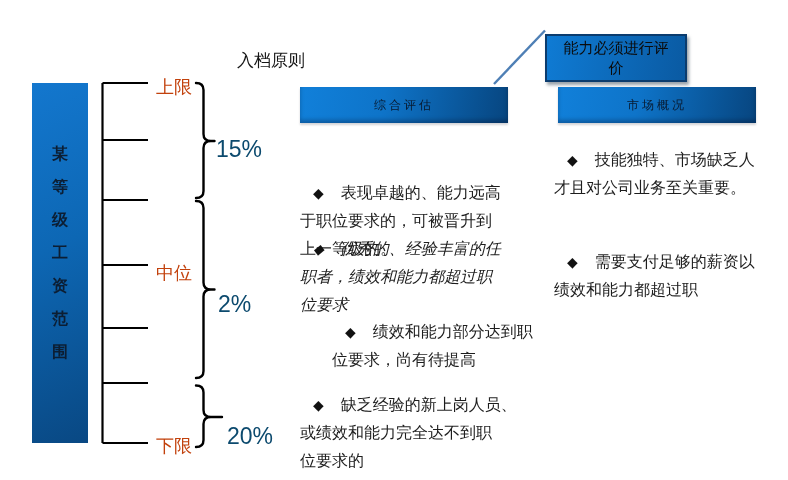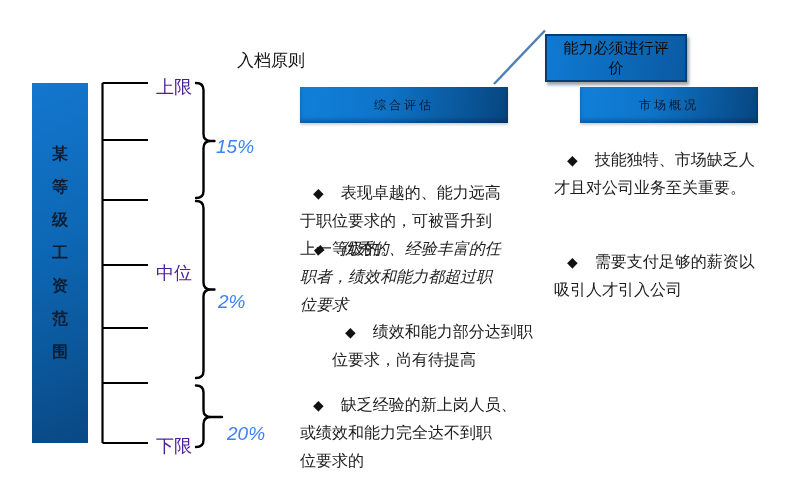--- a/index.html
+++ b/index.html
@@ -12,32 +12,32 @@
   .salary-bar{
     position:absolute;left:32px;top:83px;width:56px;height:360px;
     background:linear-gradient(155deg,#1377CE 0%,#0D67B4 45%,#094883 100%);
     display:flex;flex-direction:column;align-items:center;justify-content:center;
     padding-bottom:22px;box-sizing:border-box;
   }
   .salary-bar span{
     display:block;font-size:16px;line-height:33px;color:#0C1E33;font-weight:bold;
   }
   
-  .lvl{position:absolute;font-size:18px;color:#4c1d95;white-space:nowrap;}
-  .pct{position:absolute;font-size:19px;color:#3b82f6;white-space:nowrap;font-style:italic;}
+  .lvl{position:absolute;font-size:18px;color:#c2410c;white-space:nowrap;}
+  .pct{position:absolute;font-size:23px;color:#0c4a6e;white-space:nowrap;}
   .page-title{position:absolute;left:237px;top:49px;font-size:17px;color:#151515;}
   
   .panel-header{
     position:absolute;height:36px;display:flex;align-items:center;justify-content:center;
     background:linear-gradient(100deg,#1180DA 0%,#0E74C9 40%,#07457F 100%);
     box-shadow:inset 0 -3px 4px rgba(0,0,20,.28), 0 2px 2px rgba(80,80,90,.25);
     font-size:12px;letter-spacing:3px;color:#081A30;
   }
   .header-comprehensive{left:300px;top:87px;width:208px;}
-  .header-market{left:580px;top:87px;width:178px;}
+  .header-market{left:558px;top:87px;width:198px;}
   
   .callout{
     position:absolute;left:545px;top:28px;width:142px;height:48px;box-sizing:border-box;
     border:2px solid #0B3C6E;
     background:linear-gradient(100deg,#0F7BD4 0%,#0A5AA2 100%);
     box-shadow:2px 3px 3px rgba(70,85,100,.55);
     display:flex;align-items:center;justify-content:center;margin-top:6px;
   }
   .callout .callout-text{
     display:block;max-width:116px;margin:0 auto;text-align:center;
@@ -115,15 +115,15 @@
 位要求</span></div>
   <div class="bullet col-mid m3"><span class="diamond">◆</span><span class="txt">绩效和能力部分达到职
 位要求，尚有待提高</span></div>
   <div class="bullet col-mid m4"><span class="diamond">◆</span><span class="txt">缺乏经验的新上岗人员、
 或绩效和能力完全达不到职
 位要求的</span></div>
 
   <div class="bullet col-right r1"><span class="diamond">◆</span><span class="txt">技能独特、市场缺乏人
 才且对公司业务至关重要。</span></div>
   <div class="bullet col-right r2"><span class="diamond">◆</span><span class="txt">需要支付足够的薪资以
-吸引人才引入公司</span></div>
+绩效和能力都超过职</span></div>
 
 </div>
 
 </body></html>

